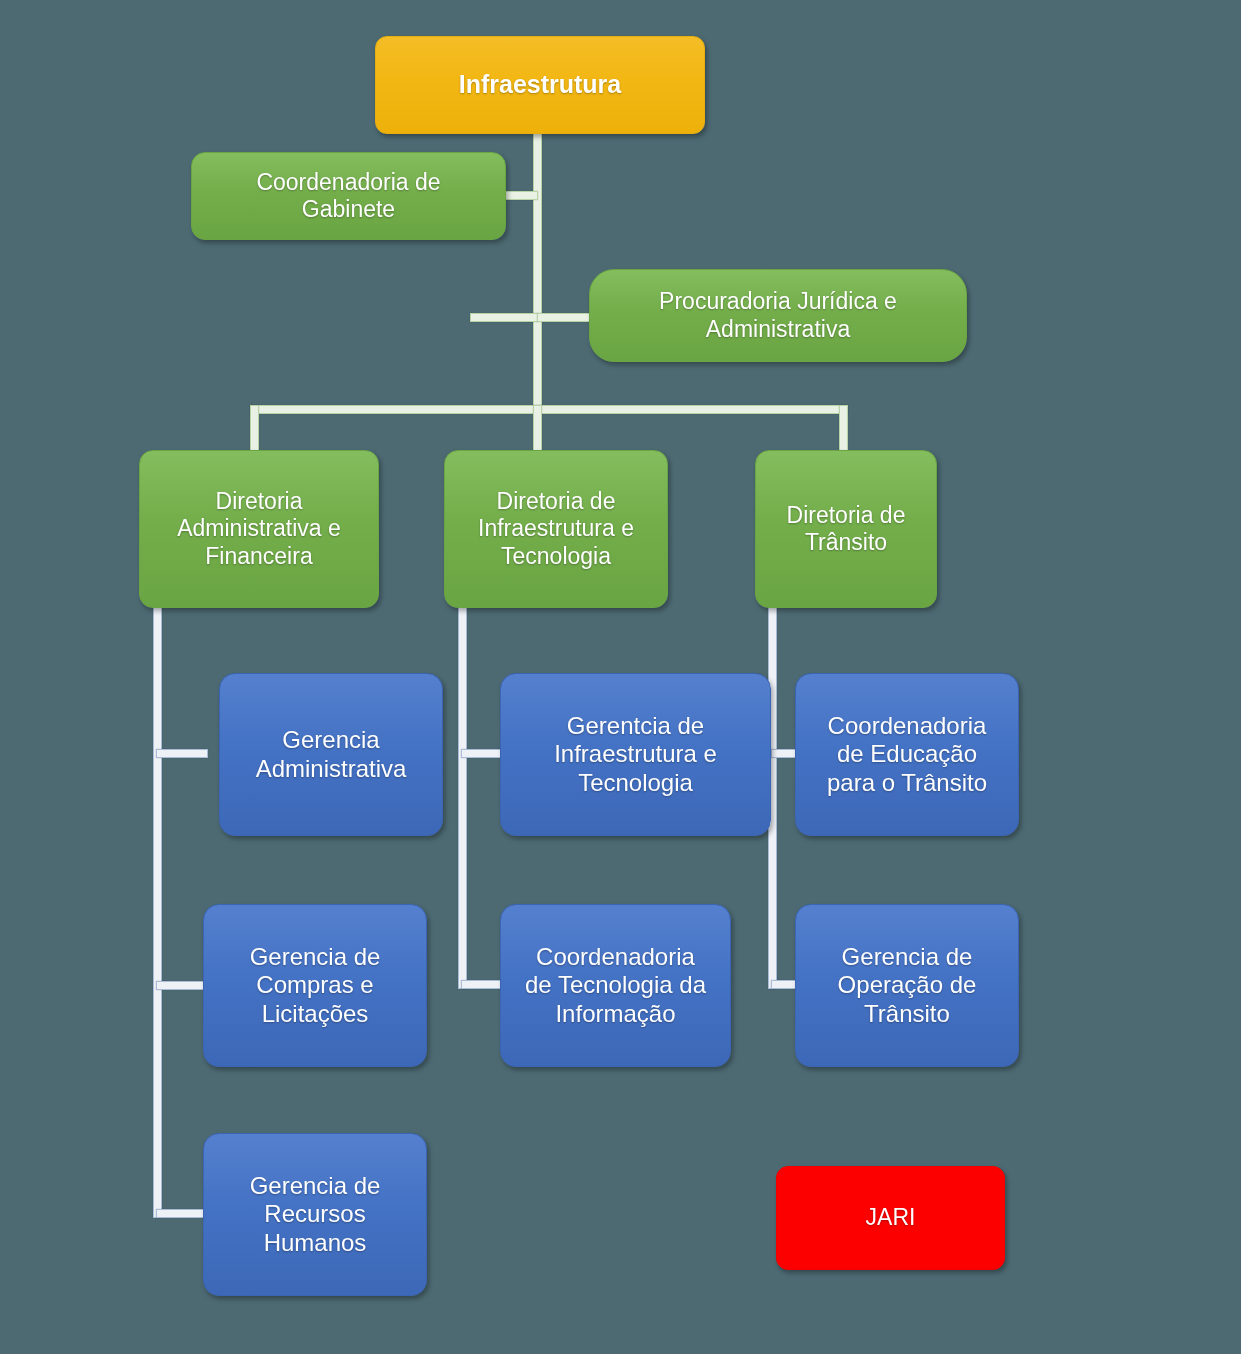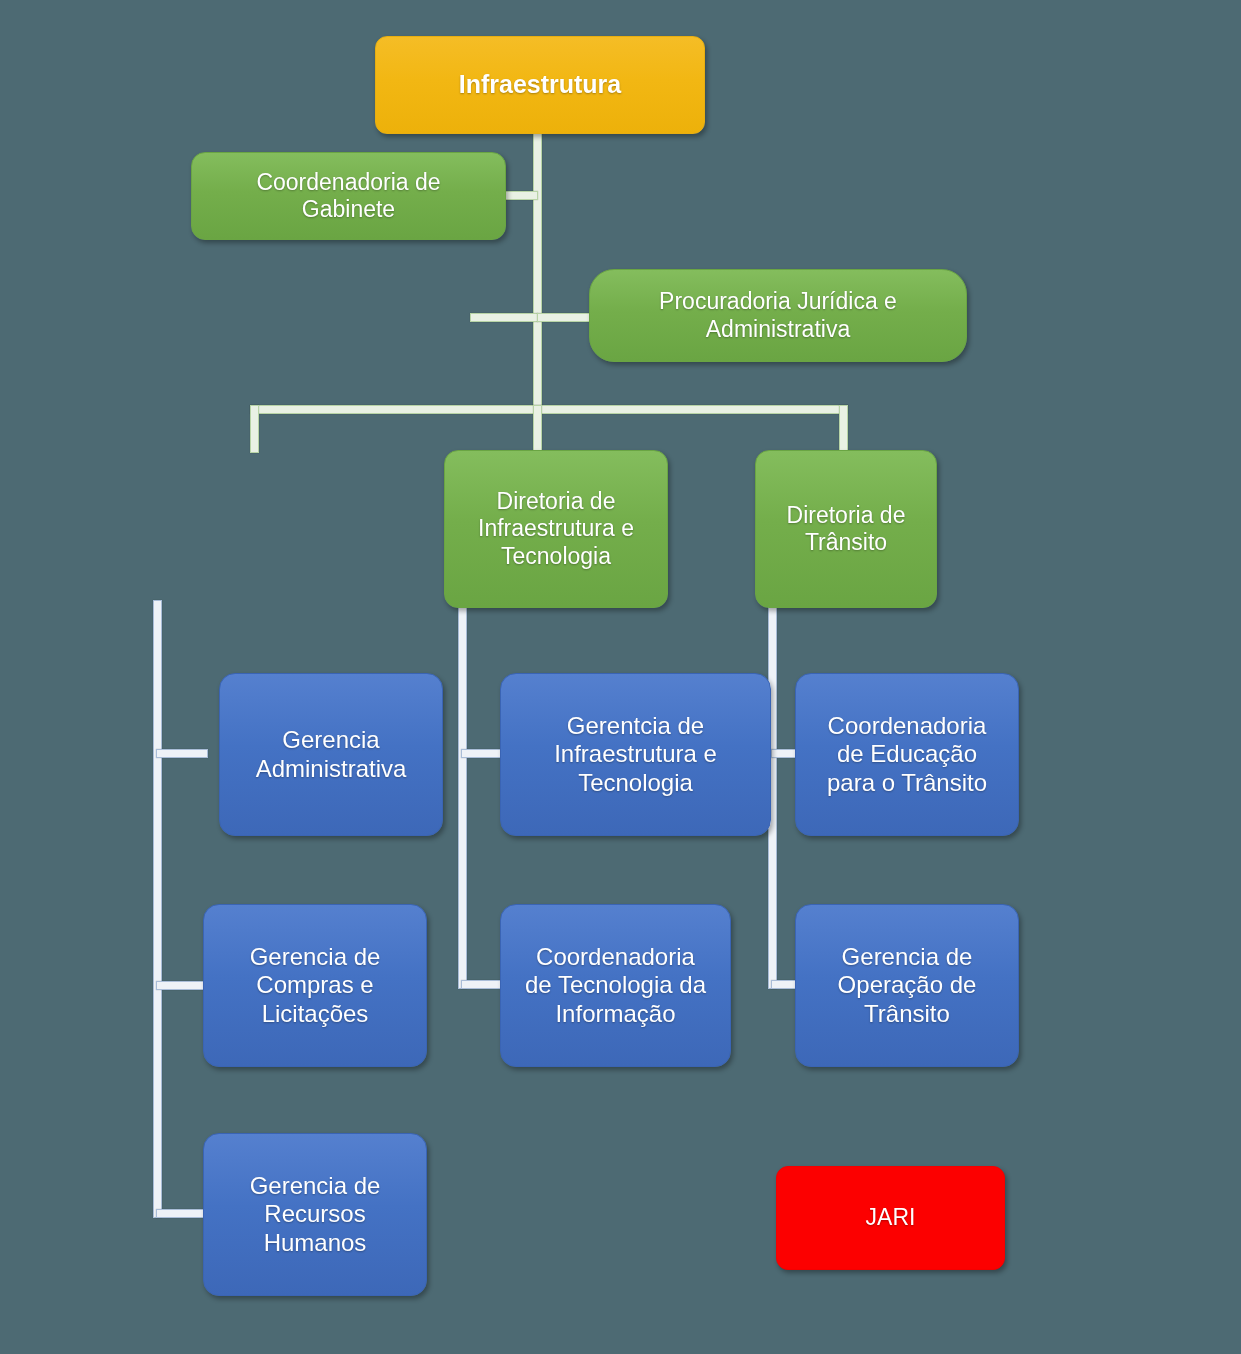--- a/index.html
+++ b/index.html
@@ -120,20 +120,23 @@
 
   <div class="node gold" style="left:375px; top:36px; width:330px; height:98px;">Infraestrutura</div>
 
   <div class="node green-box" style="left:191px; top:152px; width:315px; height:88px;">Coordenadoria de
 Gabinete</div>
 
 
   <div class="node green-box" style="left:589px; top:269px; width:378px; height:93px;border-radius:25px;">Procuradoria Jurídica e
 Administrativa</div>
 
+  <div class="node green-box" style="left:139px; top:450px; width:240px; height:158px;">Diretoria
+Administrativa e
+Financeira</div>
 
   <div class="node green-box" style="left:444px; top:450px; width:224px; height:158px;">Diretoria de
 Infraestrutura e
 Tecnologia</div>
 
   <div class="node green-box" style="left:755px; top:450px; width:182px; height:158px;">Diretoria de
 Trânsito</div>
 
   <div class="node blue-box" style="left:219px; top:673px; width:224px; height:163px;">Gerencia
 Administrativa</div>

